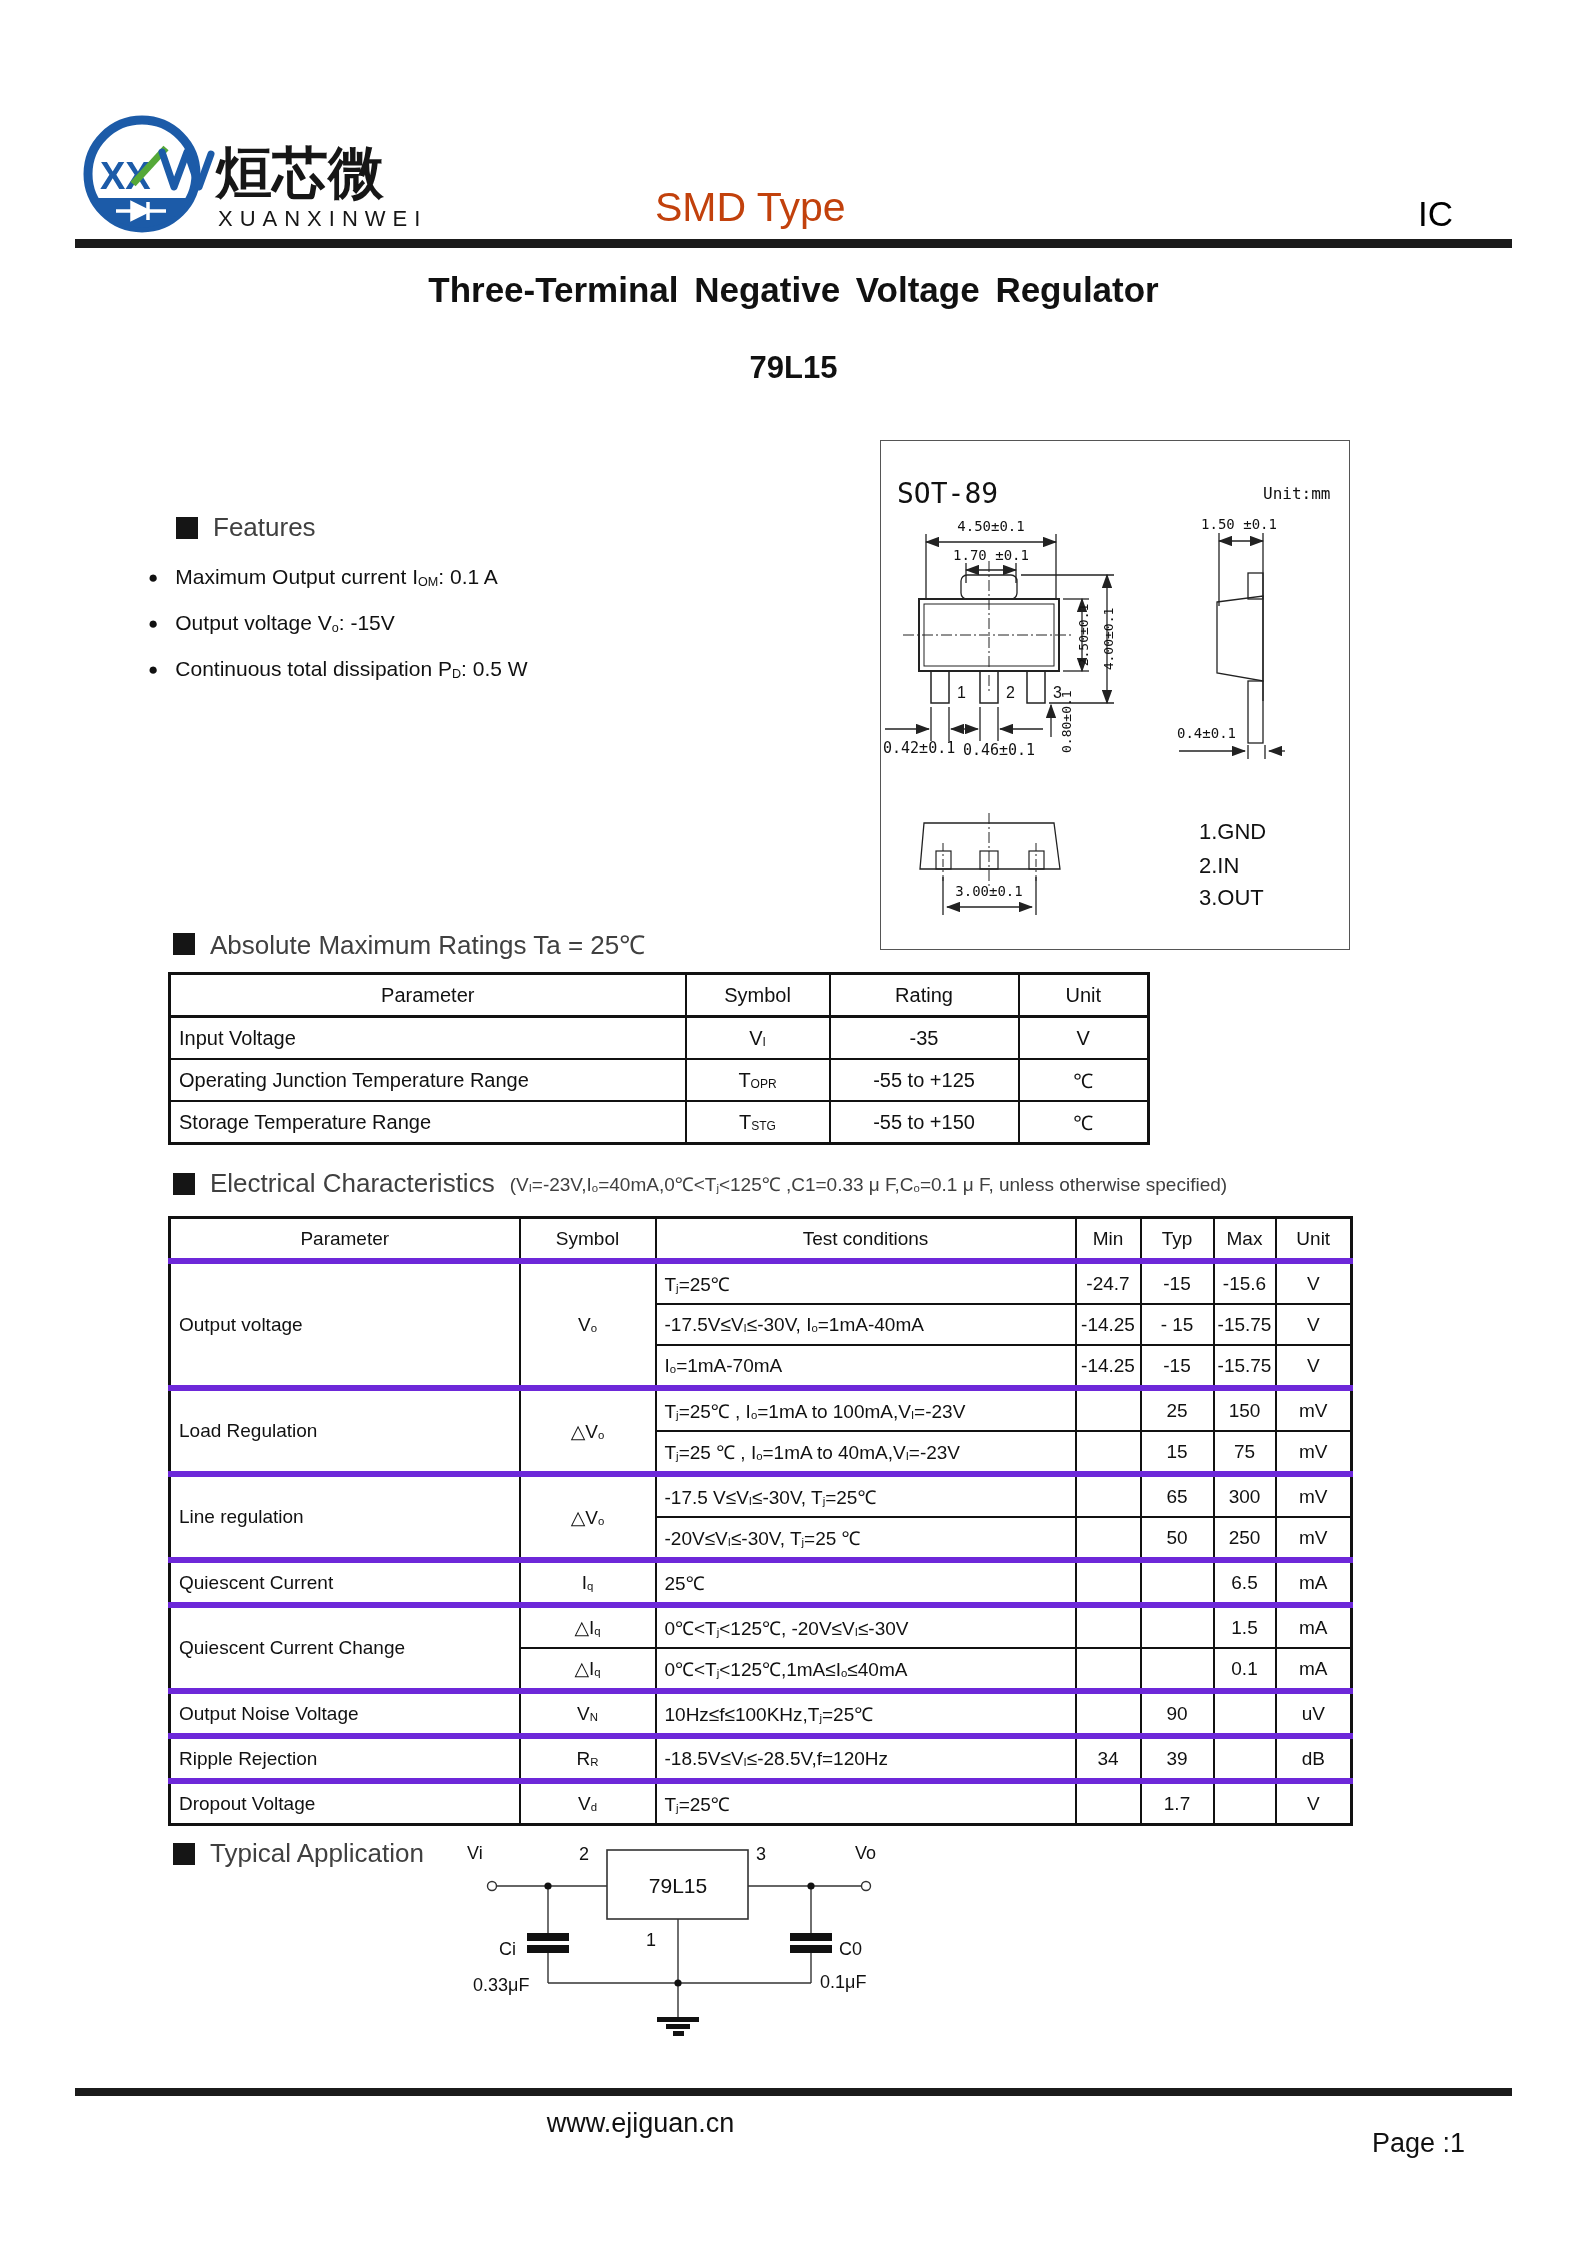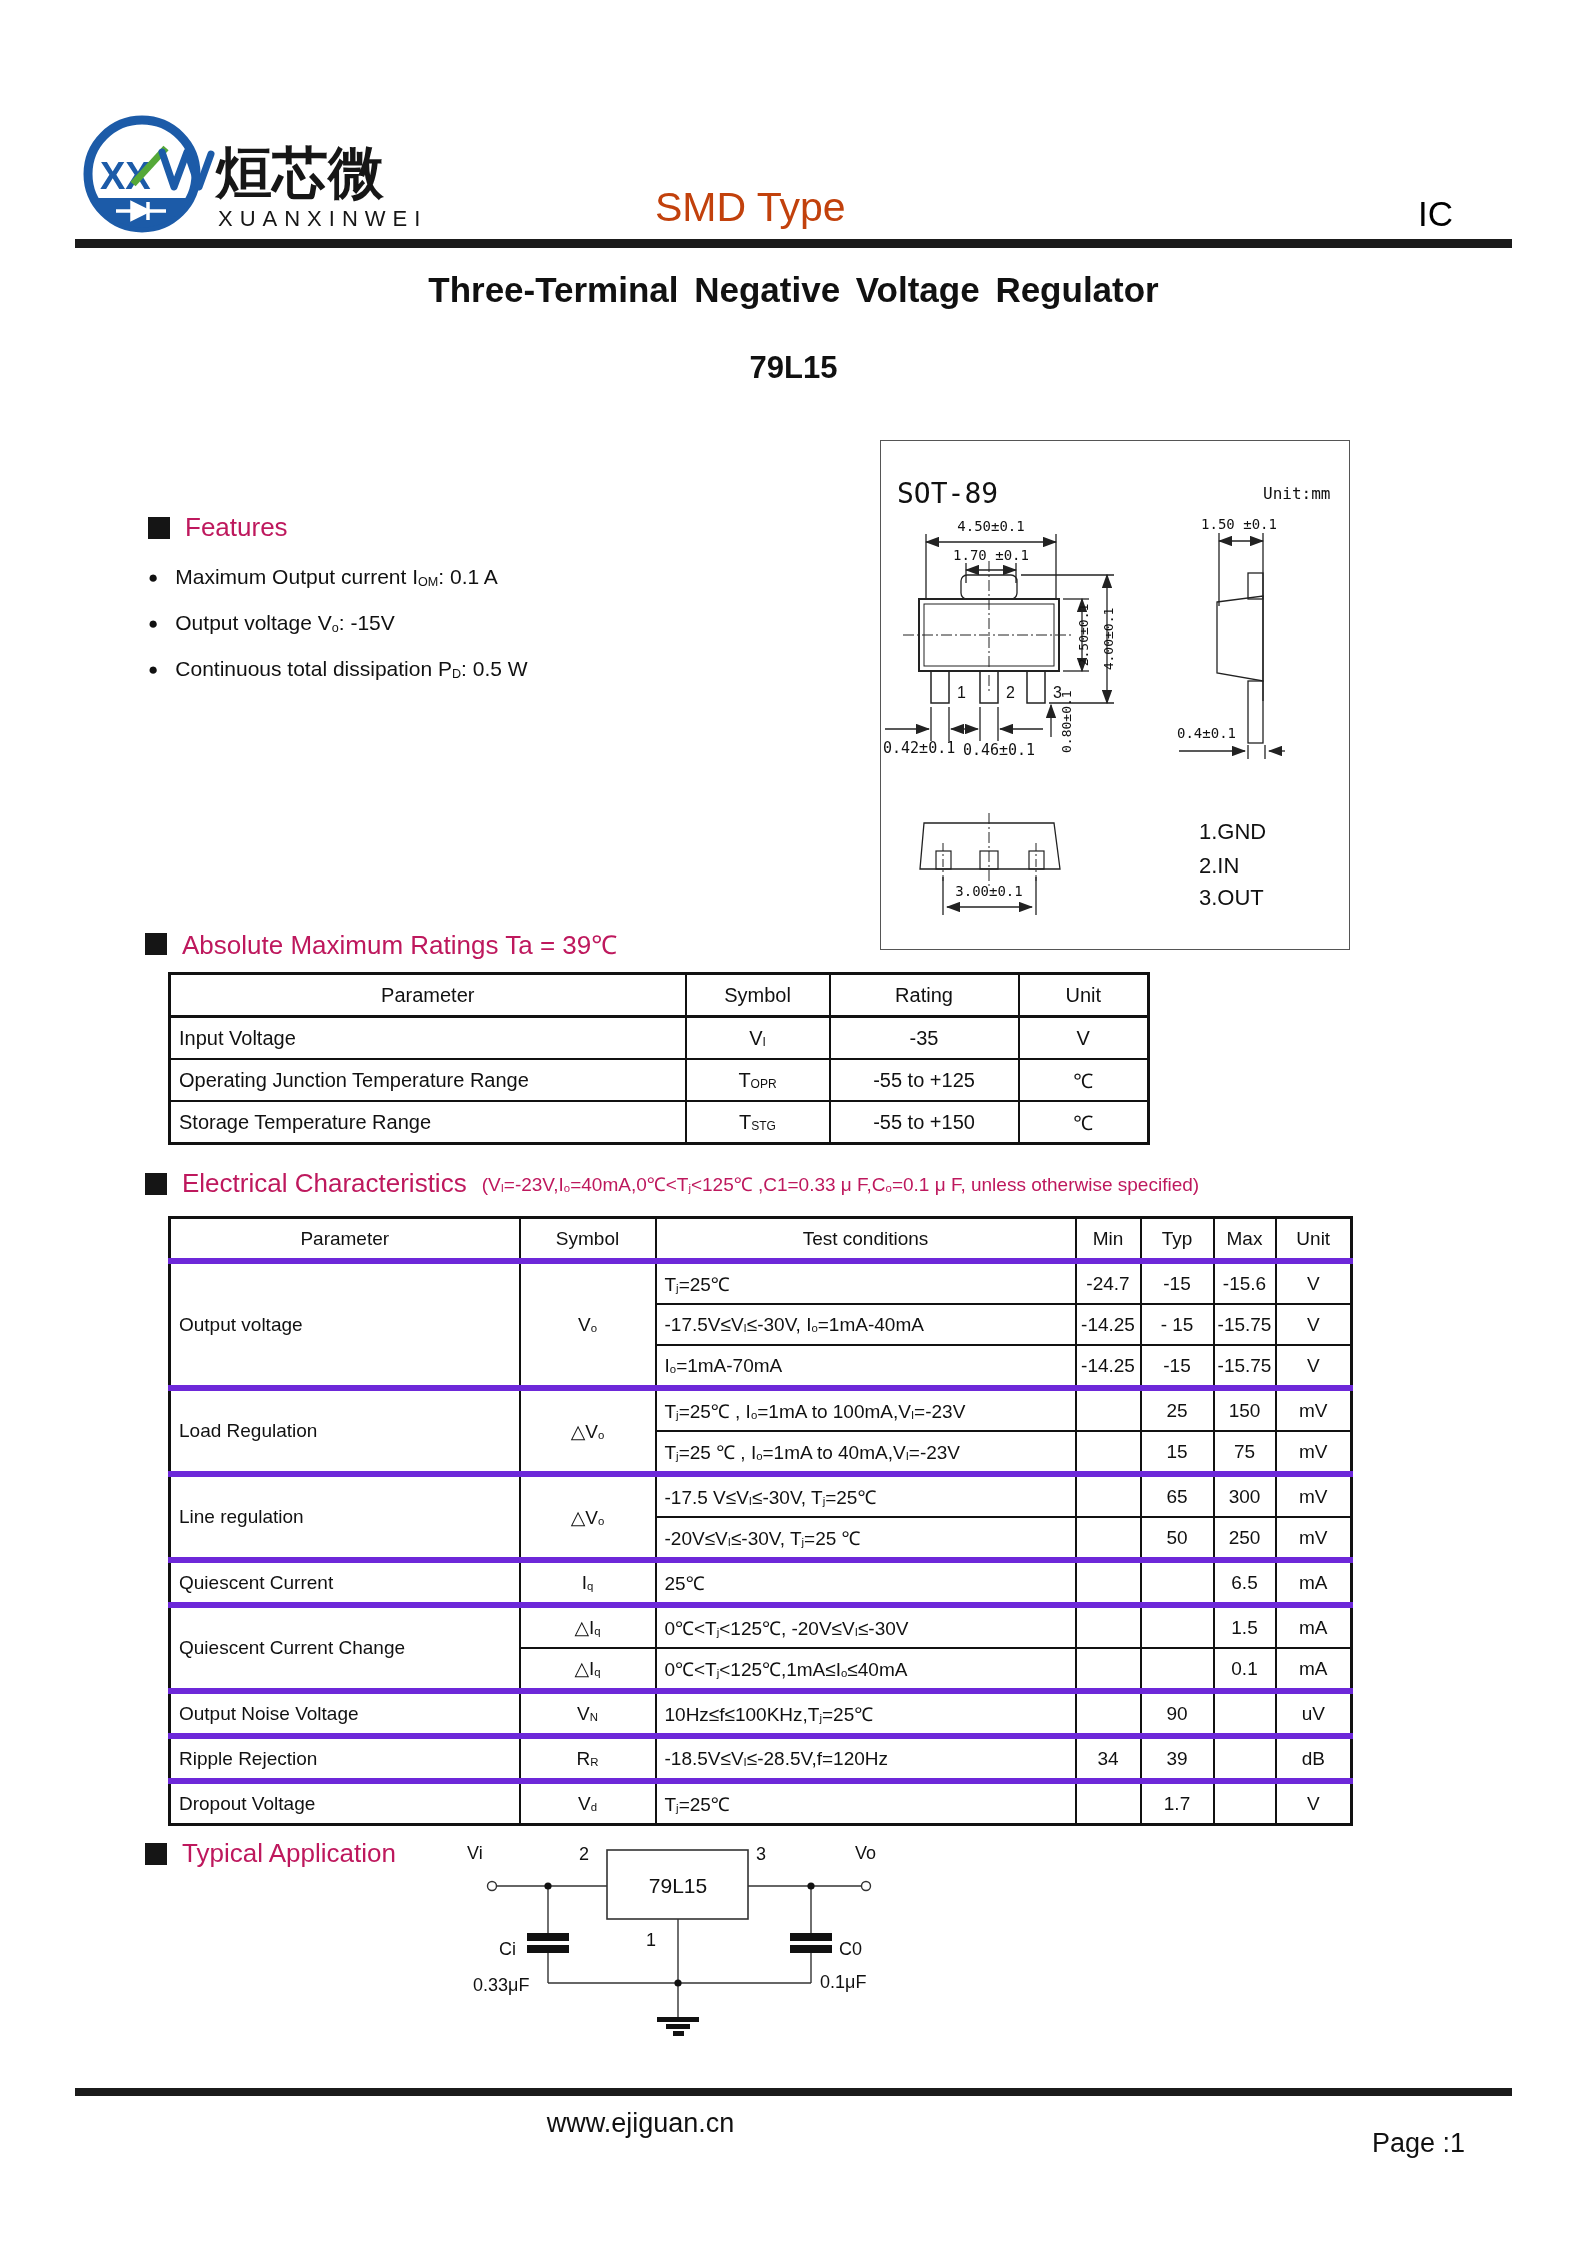--- a/index.html
+++ b/index.html
@@ -8,21 +8,21 @@
   .abs{position:absolute;}
   sub{font-size:0.6em;line-height:0;vertical-align:-0.12em;letter-spacing:0;}
   
   #smd-type{left:655px;top:184px;font-size:41px;color:#c2410c;}
   #ic-label{left:1418px;top:194px;font-size:35px;color:#000;}
   .rule{background:#1b1b1b;}
   
   #doc-title{left:0;top:270px;width:1587px;text-align:center;font-size:35px;font-weight:bold;word-spacing:6px;}
   #part-number{left:0;top:350px;width:1587px;text-align:center;font-size:31px;font-weight:bold;}
   
-  .sect-head{display:flex;align-items:center;gap:15px;font-size:26px;color:#be185d;}
+  .sect-head{display:flex;align-items:center;gap:15px;font-size:26px;color:#404040;margin-left:28px;}
   .sq{width:22px;height:22px;background:#151515;flex:0 0 auto;}
   .sub-note{font-size:19px;}
   
   #features{left:148px;top:512px;width:640px;}
   .feat-item{display:flex;align-items:center;gap:17px;font-size:21px;margin-top:22px;}
   .dot{font-size:17px;line-height:1;}
   
   #pkg-box{left:880px;top:440px;width:468px;height:508px;border:1px solid #555;}
   
   table{border-collapse:collapse;table-layout:fixed;background:#fff;}
@@ -182,21 +182,21 @@
 
         <text x="318" y="398" font-size="22" stroke="none" fill="#111">1.GND</text>
         <text x="318" y="432" font-size="22" stroke="none" fill="#111">2.IN</text>
         <text x="318" y="464" font-size="22" stroke="none" fill="#111">3.OUT</text>
       </g>
     </svg>
   </div>
 
   <div class="abs sect-head" id="abs-head">
     <div class="sq"></div>
-    <span>Absolute Maximum Ratings Ta = 39℃</span>
+    <span>Absolute Maximum Ratings Ta = 25℃</span>
   </div>
 
   <table class="abs" id="abs-table">
     <colgroup>
         <col style="width:516px">
         <col style="width:144px">
         <col style="width:189px">
         <col style="width:130px">
       </colgroup>
     <tbody>

